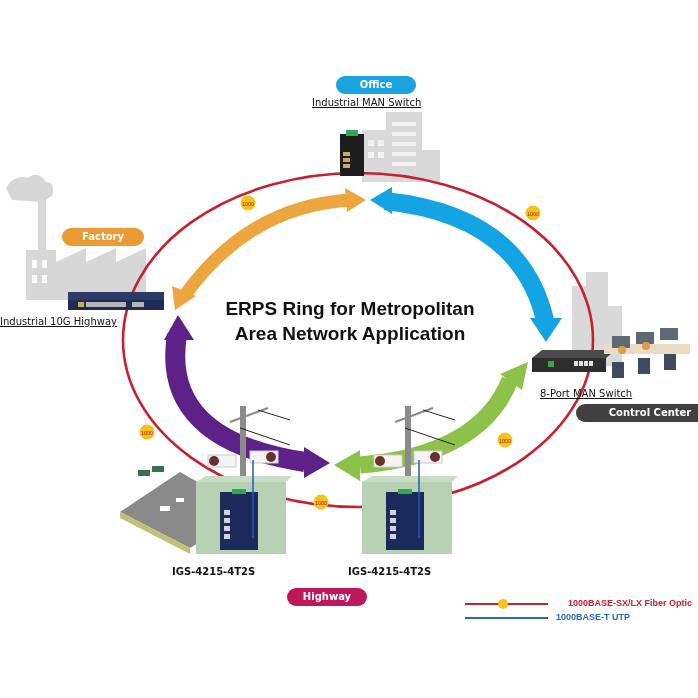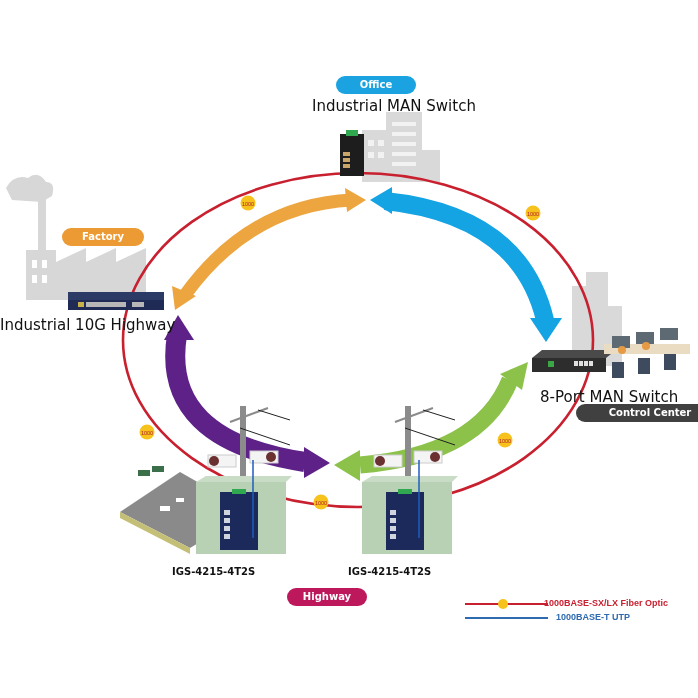--- a/index.html
+++ b/index.html
@@ -1,19 +1,19 @@
 <!DOCTYPE html>
 <html><head>
 <meta charset="utf-8">
 <style>
   html, body { margin:0; padding:0; background:#ffffff; }
   body { width:698px; height:698px; position:relative; overflow:hidden; font-family:"DejaVu Sans", sans-serif; }
   #stage { position:absolute; left:0; top:0; width:698px; height:698px; }
   .pill { position:absolute; height:18px; border-radius:9px; color:#fff; font-weight:bold; font-size:10px; line-height:18px; text-align:center; font-family:"DejaVu Sans", sans-serif; }
-  .lbl { position:absolute; font-size:15px; color:#111; white-space:nowrap; font-family:"DejaVu Sans", sans-serif; }
+  .lbl { position:absolute; font-size:10px; color:#111; white-space:nowrap; font-family:"DejaVu Sans", sans-serif;text-decoration:underline; }
   .model { position:absolute; font-size:10px; font-weight:bold; color:#111; white-space:nowrap; font-family:"DejaVu Sans", sans-serif; }
   #title { position:absolute; left:190px; top:296px; width:320px; text-align:center; font-family:"Liberation Sans", sans-serif; font-weight:bold; font-size:19px; line-height:25px; color:#111; }
   .legend-text { position:absolute; font-size:9px; font-weight:bold; white-space:nowrap; font-family:"Liberation Sans", sans-serif; }
 </style>
 </head>
 <body>
 
 <svg id="stage" viewBox="0 0 698 698" xmlns="http://www.w3.org/2000/svg">
   <defs>
     <marker id="ah-o" markerWidth="4" markerHeight="4" refX="2" refY="2" orient="auto">
@@ -227,20 +227,22 @@
 <div class="pill" style="left:336px; top:76px; width:80px; background:#1aa3e0;">Office</div>
 <div class="lbl" style="left:312px; top:97px;">Industrial MAN Switch</div>
 
 <div class="pill" style="left:62px; top:228px; width:82px; background:#ec9a33;">Factory</div>
 <div class="lbl" style="left:0px; top:316px;">Industrial 10G Highway</div>
 
 <div class="lbl" style="left:540px; top:388px;">8-Port MAN Switch</div>
 <div class="pill" style="left:576px; top:404px; width:148px; background:#404040;">Control Center</div>
 
 <div id="title">
+  <div>ERPS Ring for Metropolitan</div>
+  <div>Area Network Application</div>
 </div>
 
 <div class="model" style="left:172px; top:566px;">IGS-4215-4T2S</div>
 <div class="model" style="left:348px; top:566px;">IGS-4215-4T2S</div>
 <div class="pill" style="left:287px; top:588px; width:80px; background:#be185d;">Highway</div>
 
-<div class="legend-text" style="left:544px; top:598px; color:#c8202f;">1000BASE-SX/LX Fiber Optic</div>
+<div class="legend-text" style="left:568px; top:598px; color:#c8202f;">1000BASE-SX/LX Fiber Optic</div>
 <div class="legend-text" style="left:556px; top:612px; color:#2d6ab0;">1000BASE-T UTP</div>
 
 </body></html>

